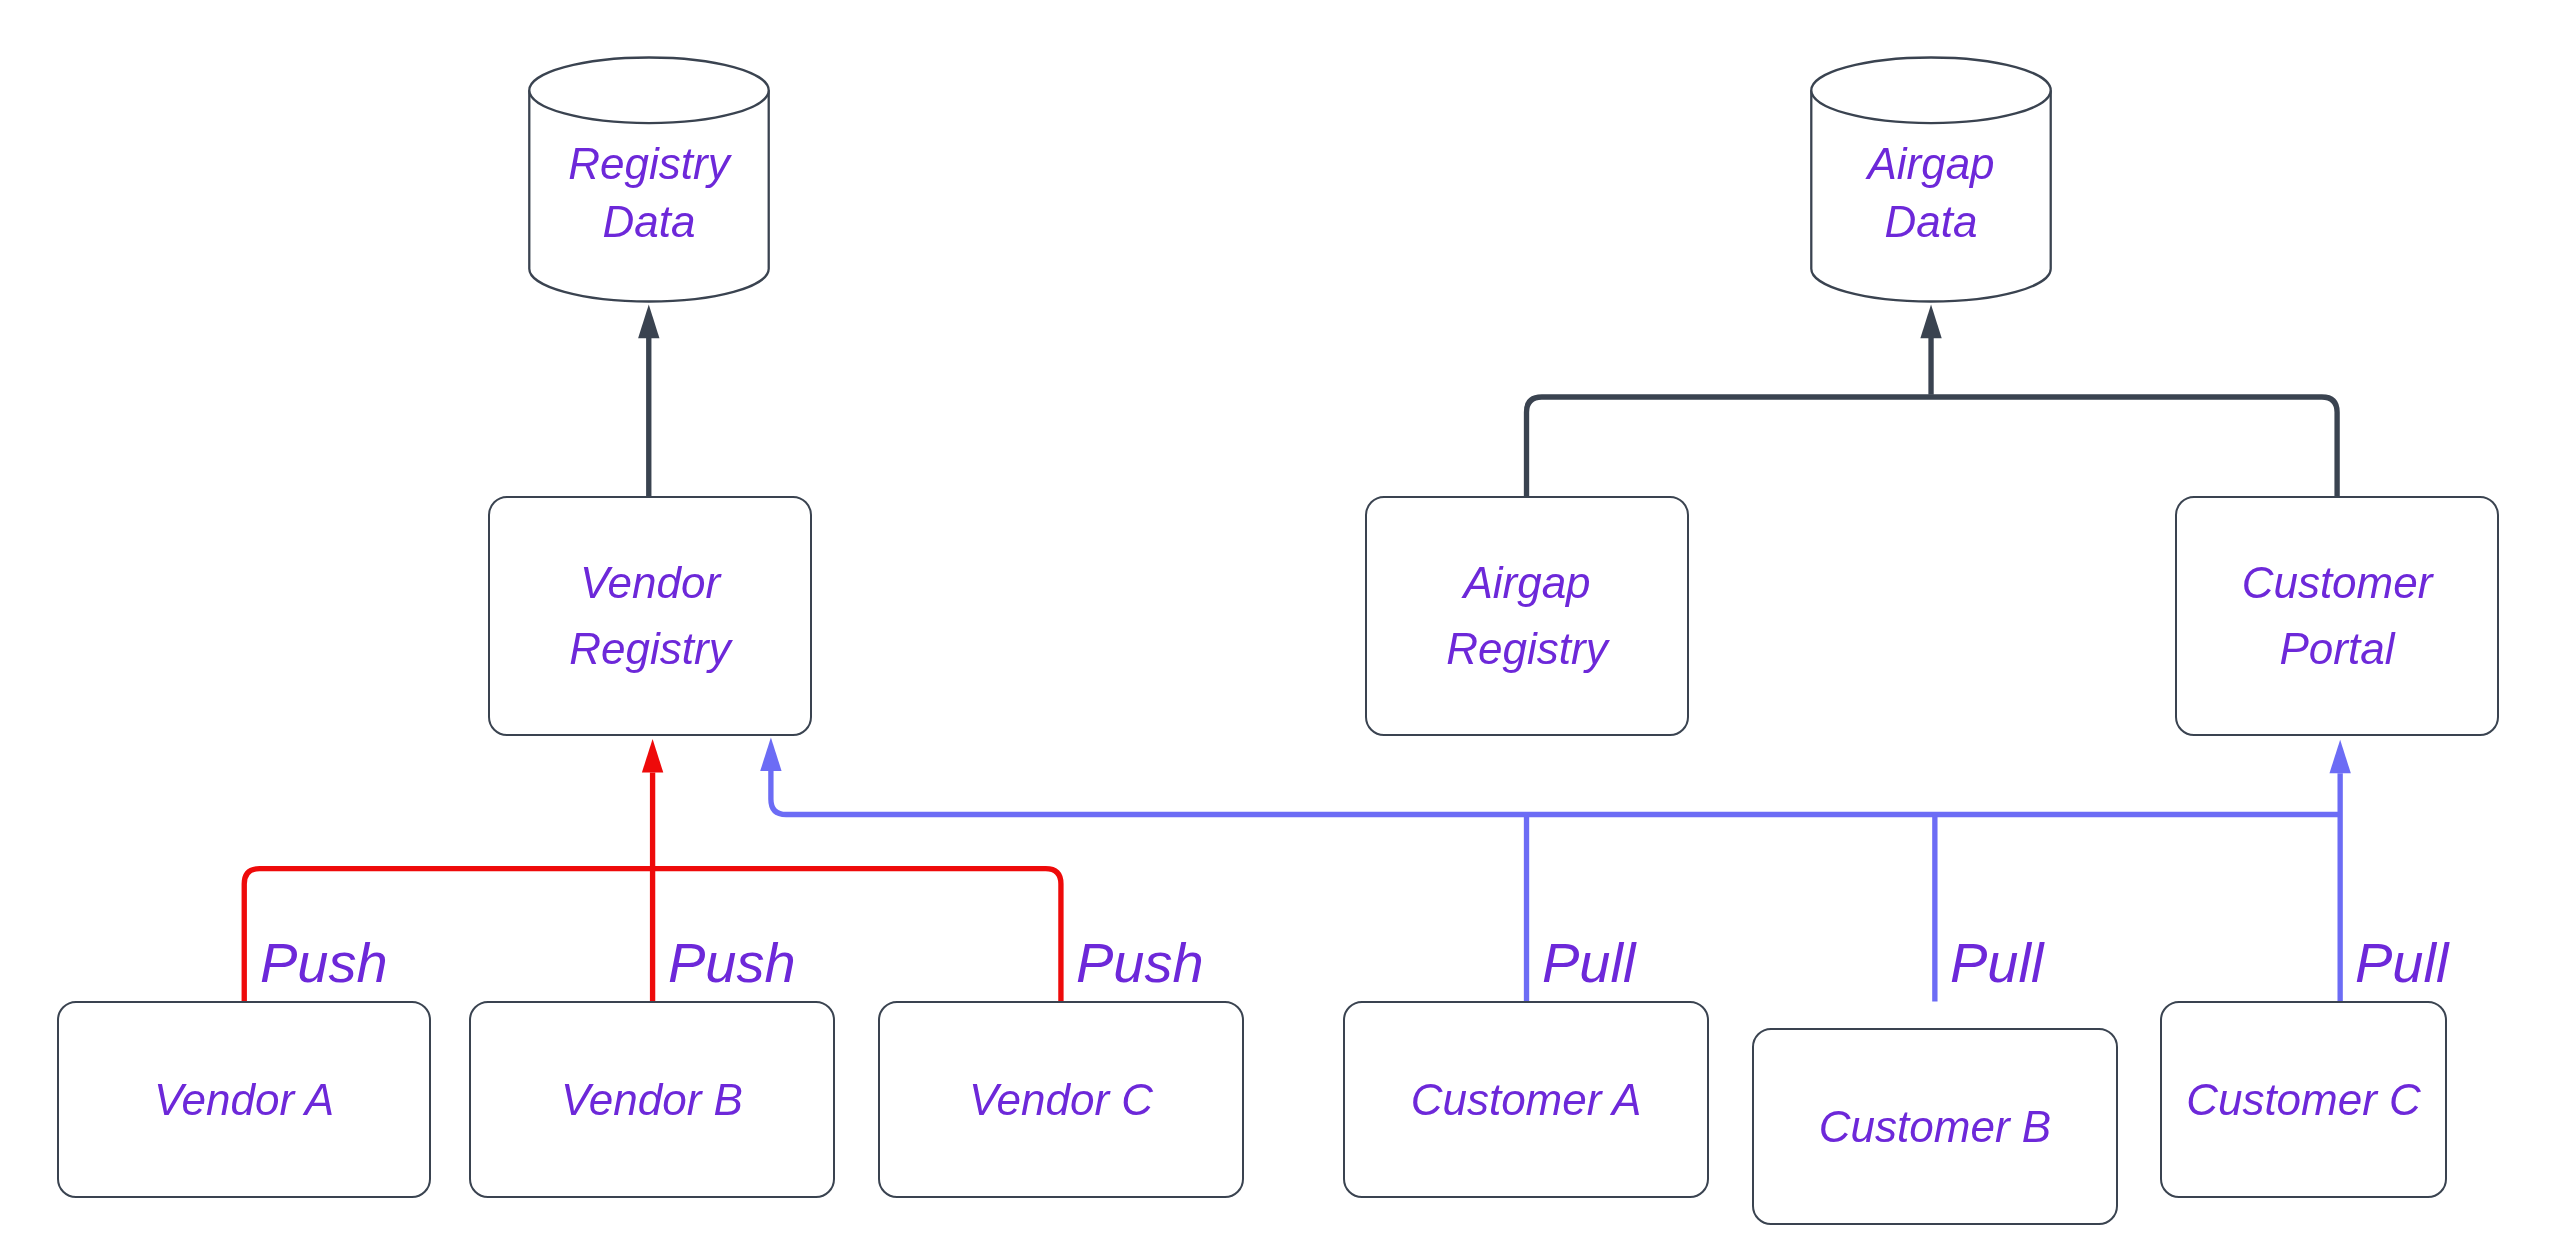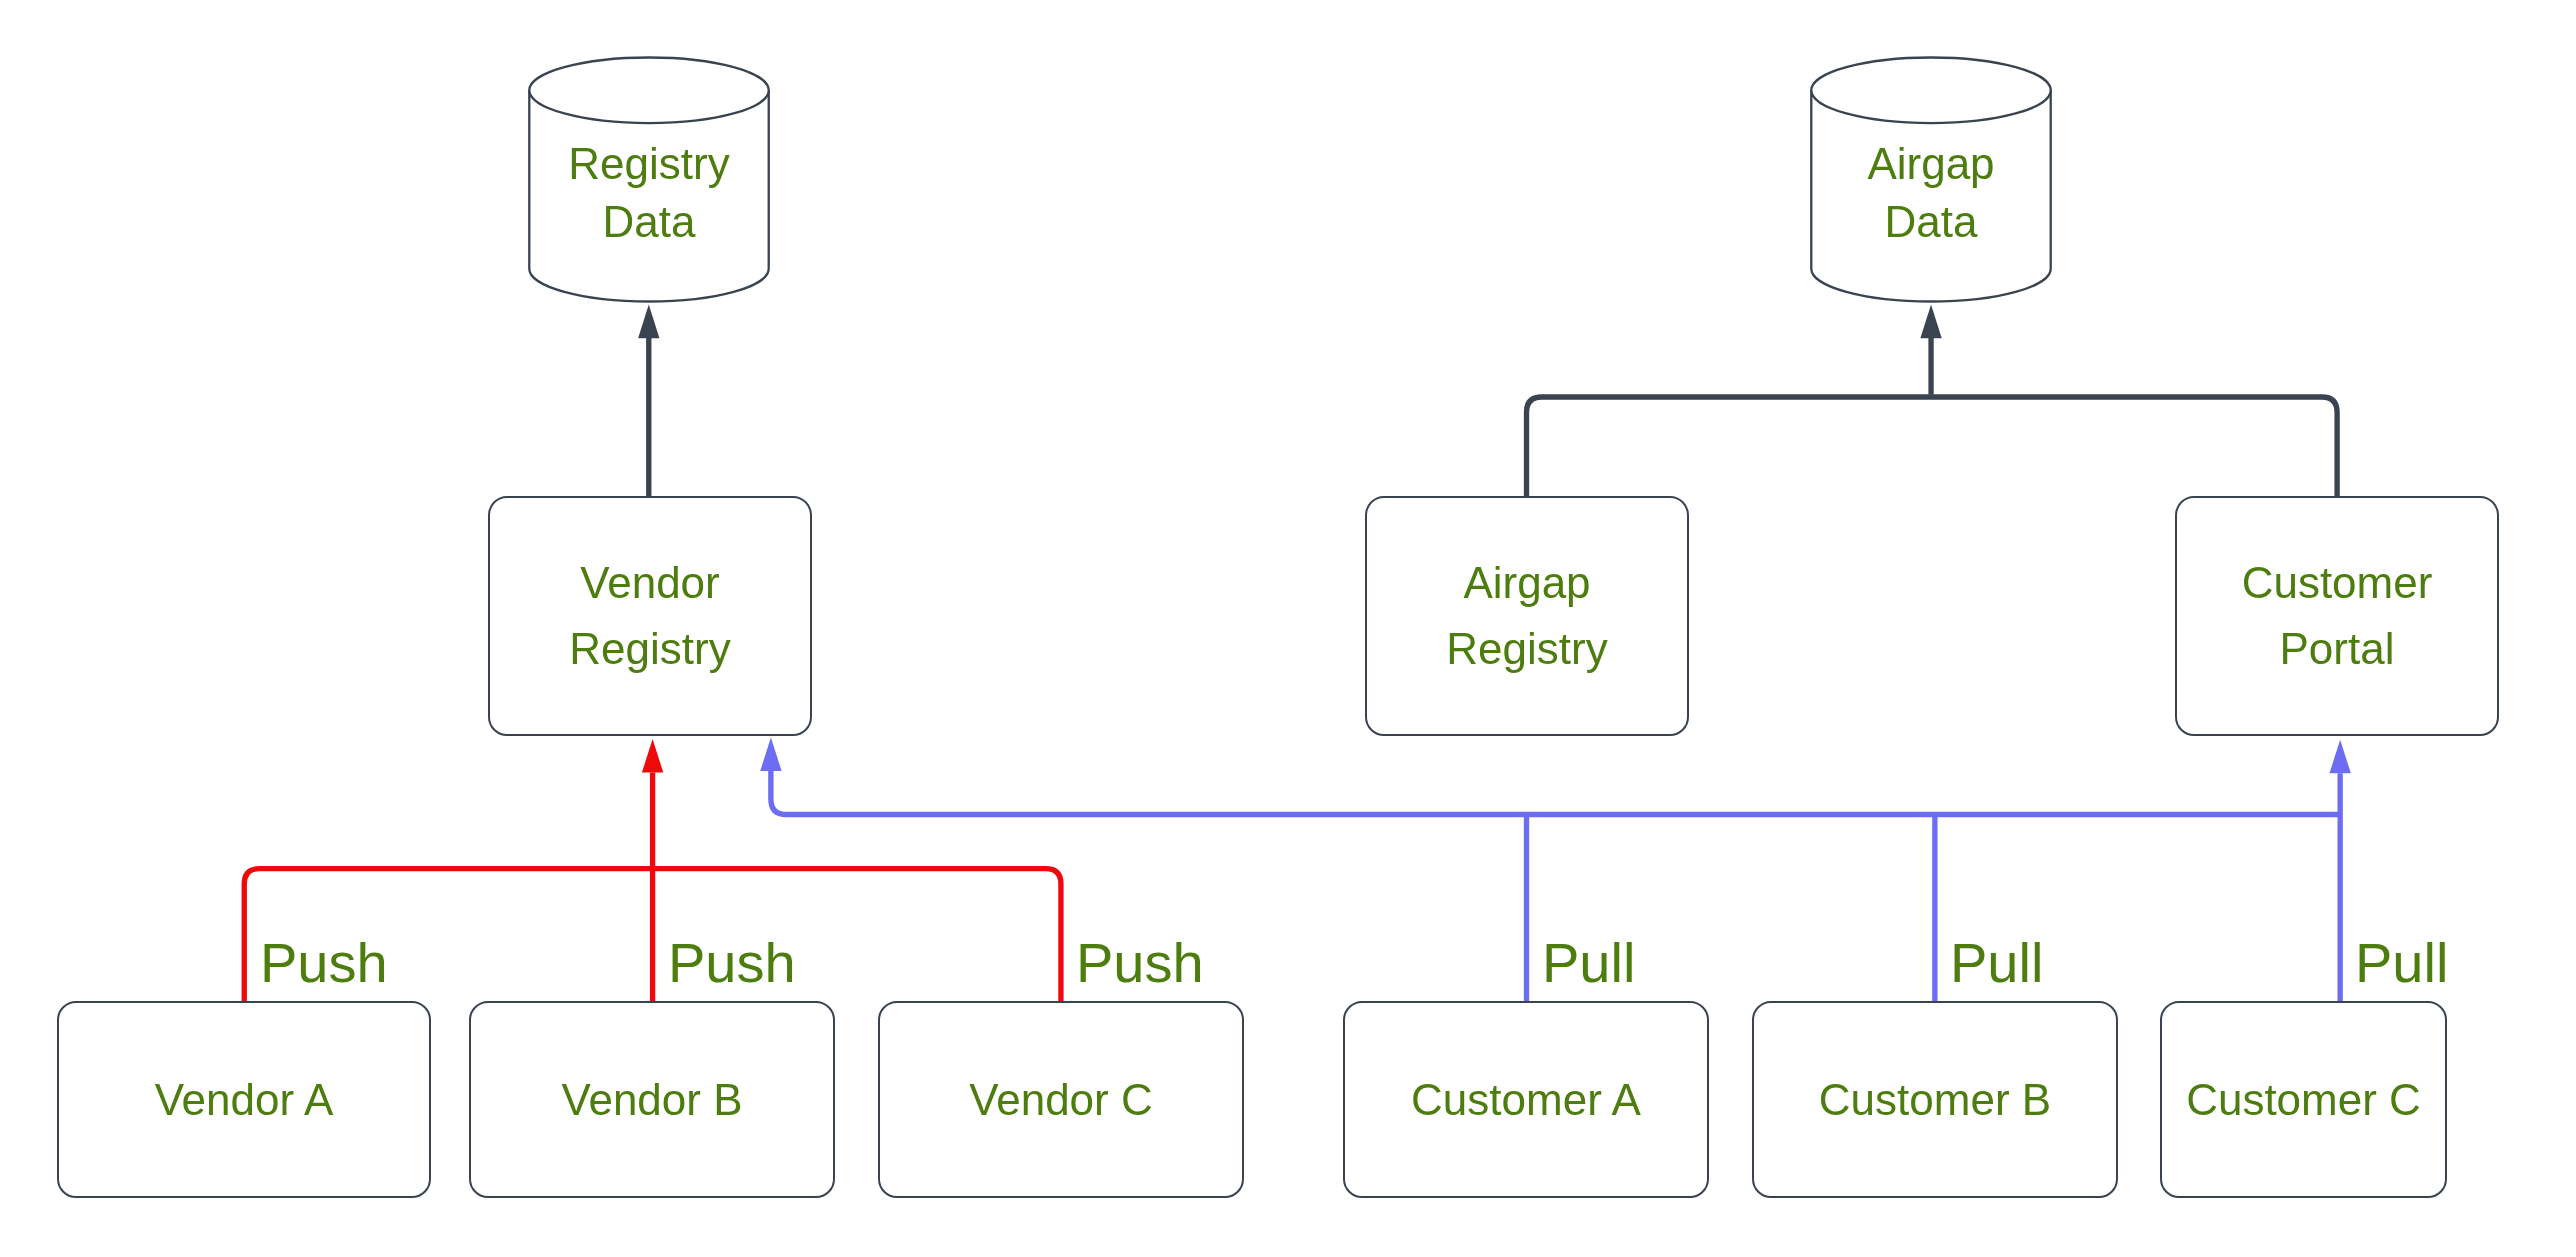--- a/index.html
+++ b/index.html
@@ -54,21 +54,21 @@
   }
   .edge-label {
     position: absolute;
     font-size: 56px;
     white-space: nowrap;
   }
 </style>
 </head>
 <body>
 
-<div class="stage" style="color: #4d7c0f;">
+<div class="stage" style="color: #6d28d9; font-style: italic;">
 
   <svg class="edges" width="2576" height="1258" viewBox="0 0 3375 1648">
 
     <path d="M850,652 L850,442" fill="none" stroke-width="7" stroke="#3a4350"></path>
     <polygon points="850,399 836,443 864,443" fill="#3a4350"></polygon>
 
     <path d="M2000,652 L2000,540 Q2000,520 2020,520 L3042,520 Q3062,520 3062,540 L3062,652" fill="none" stroke-width="7" stroke="#3a4350"></path>
     <path d="M2530,517 L2530,442" fill="none" stroke-width="7" stroke="#3a4350"></path>
     <polygon points="2530,399 2516,443 2544,443" fill="#3a4350"></polygon>
 
@@ -144,21 +144,21 @@
       <span class="ln">Vendor C</span>
     </div>
   </div>
 
   <div class="node box" style="left: 1343px; top: 1001px; width: 366px; height: 197px; border-color: rgb(58, 67, 80);">
     <div class="lbl">
       <span class="ln">Customer A</span>
     </div>
   </div>
 
-  <div class="node box" style="left: 1752px; top: 1001px; width: 366px; height: 197px; border-color: rgb(58, 67, 80);">
+  <div class="node box" style="left: 1752px; top: 1028px; width: 366px; height: 197px; border-color: rgb(58, 67, 80);">
     <div class="lbl">
       <span class="ln">Customer B</span>
     </div>
   </div>
 
   <div class="node box" style="left: 2160px; top: 1001px; width: 287px; height: 197px; border-color: rgb(58, 67, 80);">
     <div class="lbl">
       <span class="ln">Customer C</span>
     </div>
   </div>

